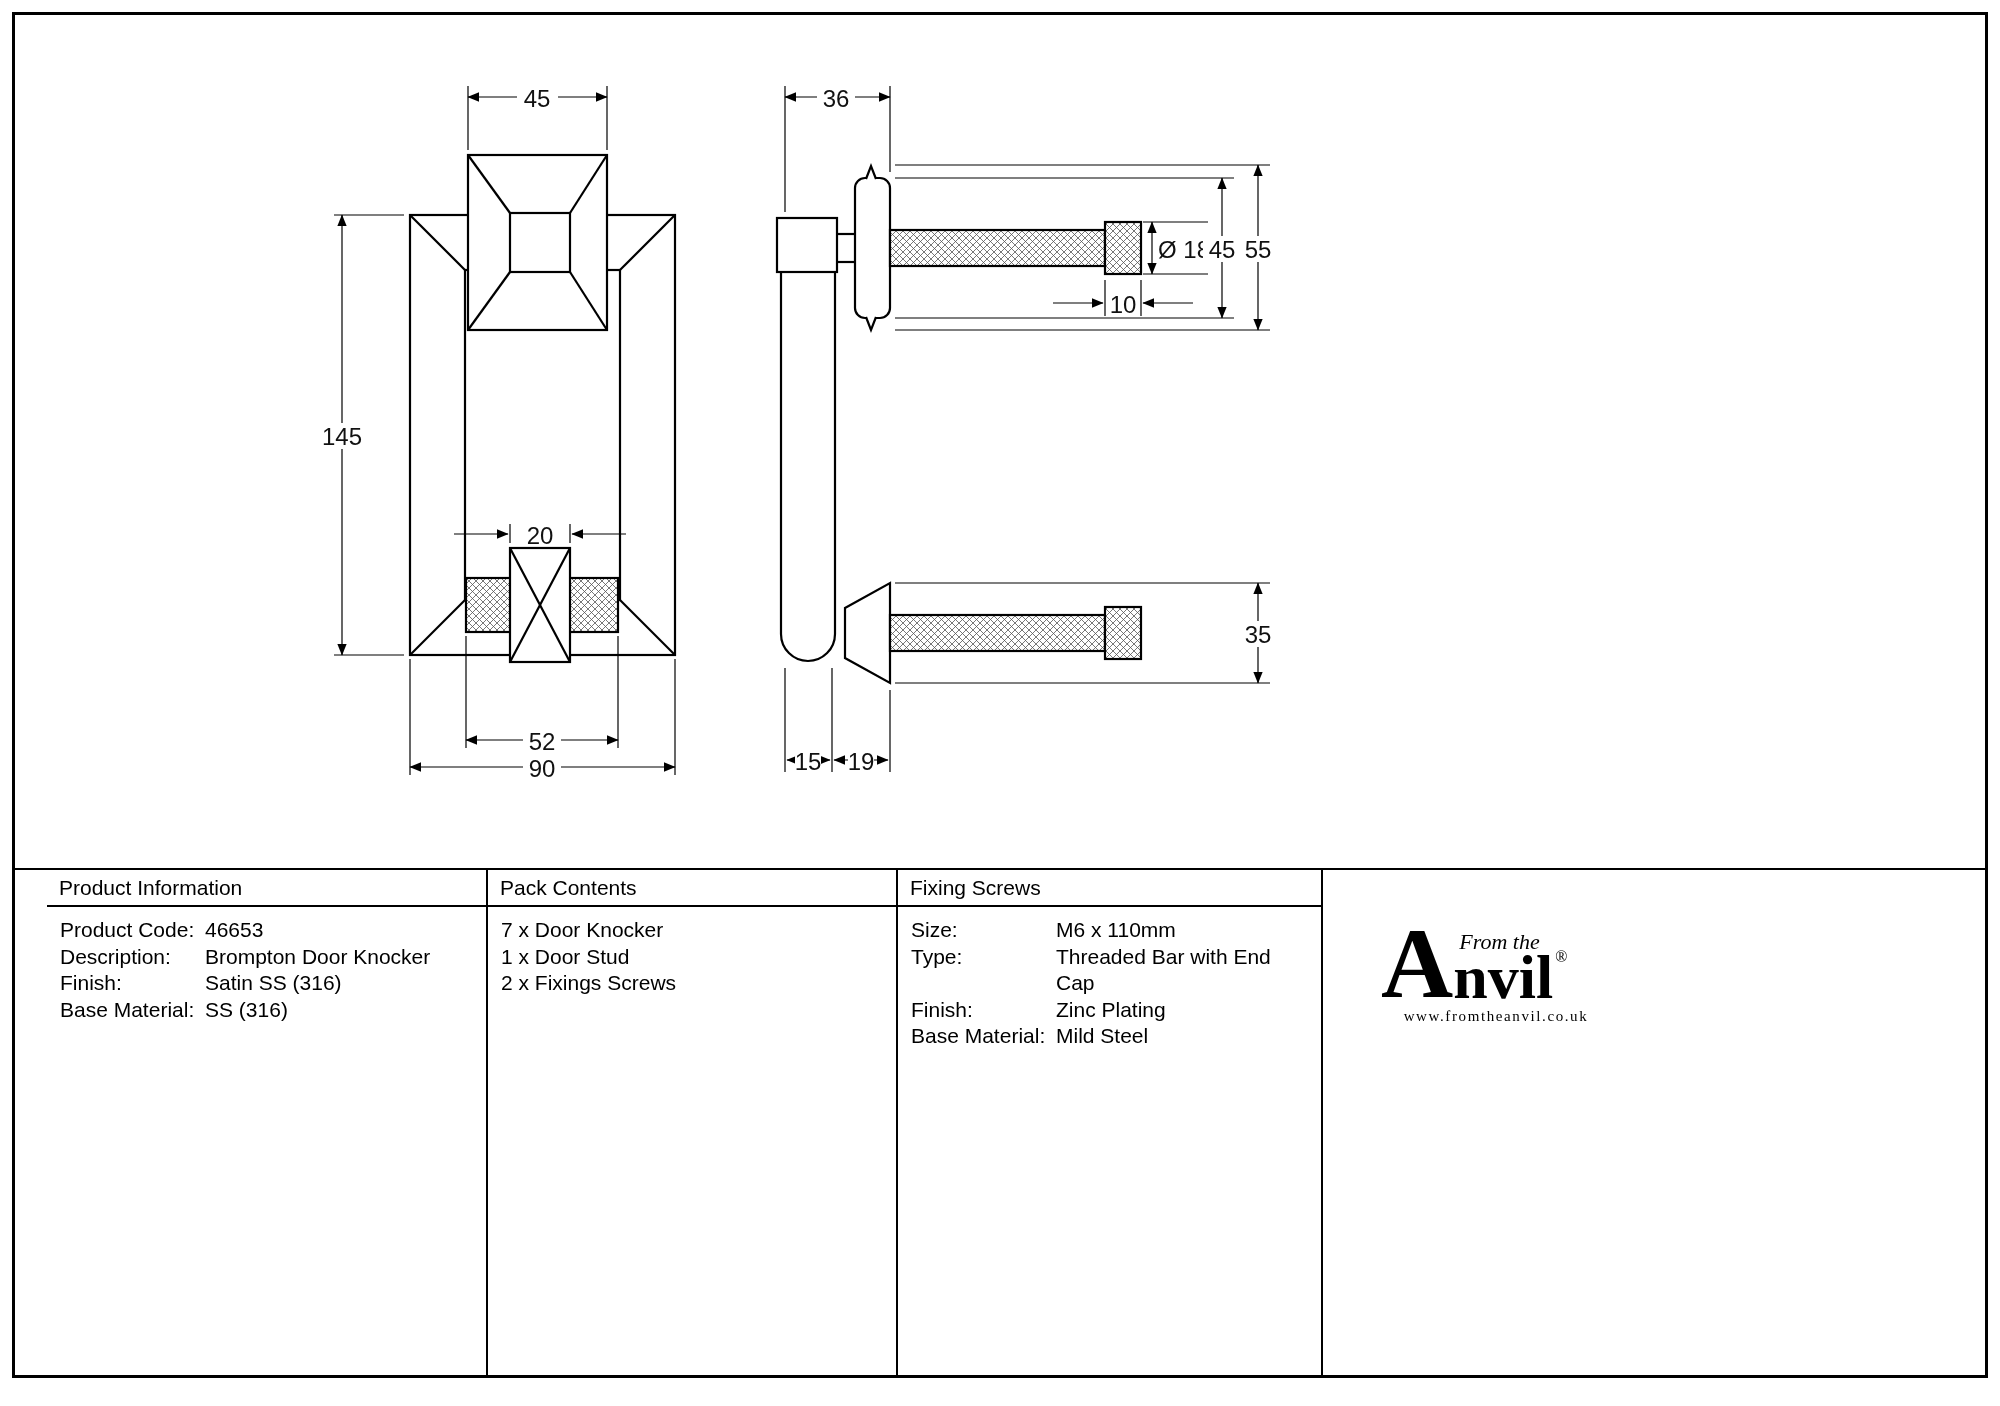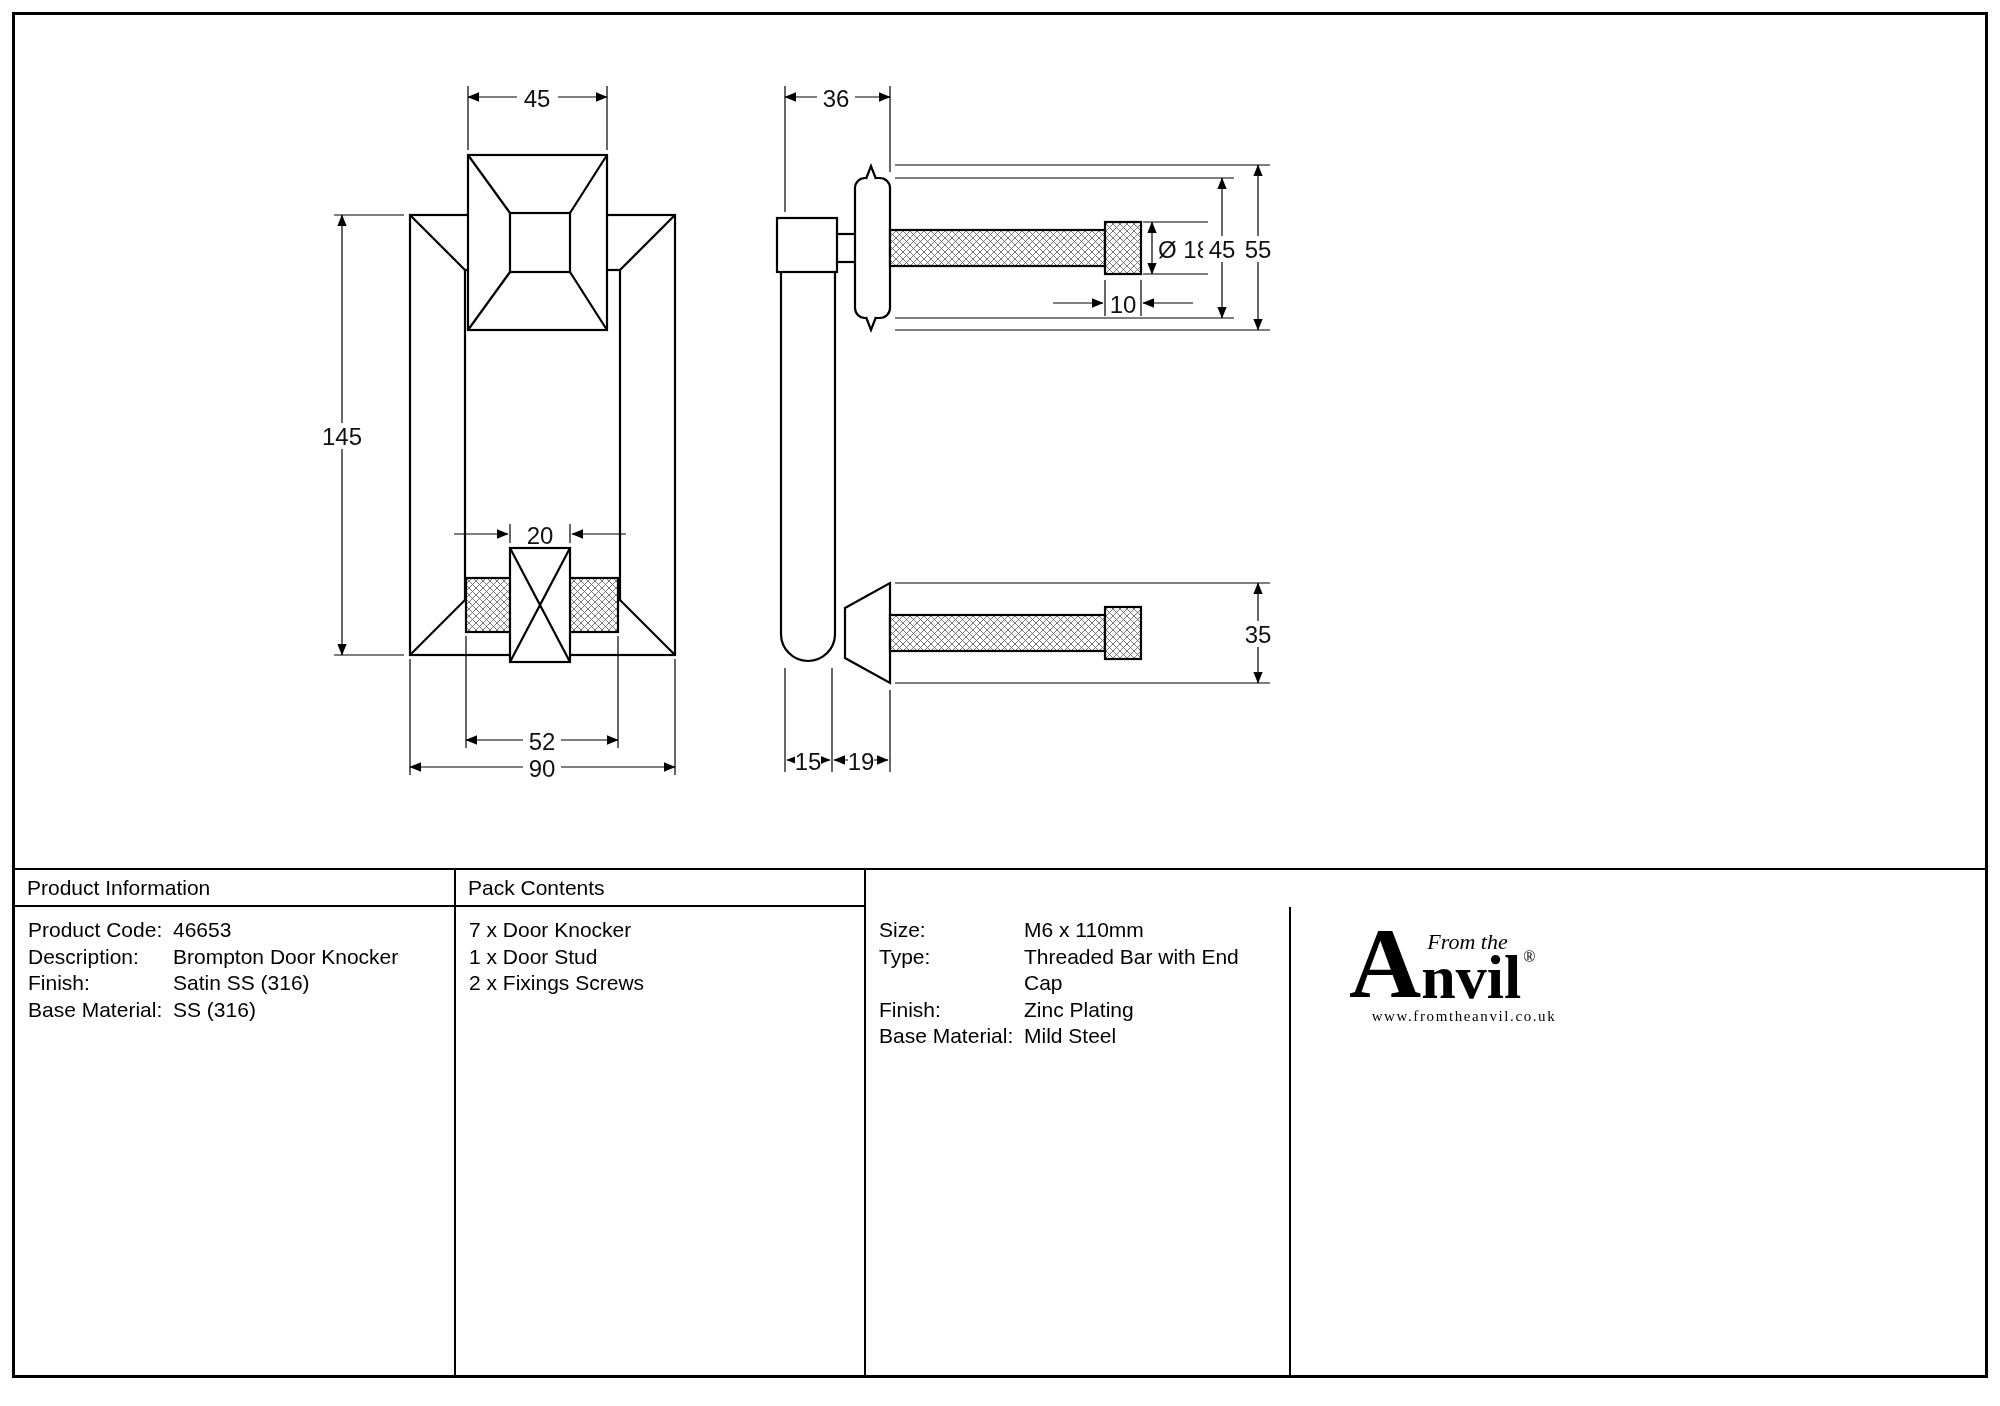--- a/index.html
+++ b/index.html
@@ -1,21 +1,21 @@
 <!DOCTYPE html>
 <html><head>
 <meta charset="utf-8">
 <style>
   html,body{margin:0;padding:0;background:#fff;}
   .page{position:relative;width:2000px;height:1390px;background:#fff;font-family:"Liberation Sans",sans-serif;color:#000;}
   .frame{position:absolute;left:12px;top:12px;right:12px;bottom:12px;border:3px solid #000;display:flex;flex-direction:column;}
   .drawing{height:853px;border-bottom:2px solid #000;position:relative;}
   .drawing svg{display:block;width:100%;height:100%;}
   .note-row{height:40px;border-bottom:2px solid #000;display:flex;align-items:center;padding-left:12px;font-size:21px;}
-  .info-table{flex:1;display:grid;grid-template-columns:441px 410px 425px auto;grid-template-rows:37px auto;}
+  .info-table{flex:1;display:grid;grid-template-columns:441px 410px 425px auto;grid-template-rows:37px auto;margin-left:32px;}
   .th{border-right:2px solid #000;border-bottom:2px solid #000;display:flex;align-items:center;padding-left:12px;font-size:21px;}
   .td{border-right:2px solid #000;padding:10px 13px;font-size:21px;}
   .kv{display:grid;grid-template-columns:145px auto;line-height:26.5px;}
   .pc-line{line-height:26.5px;}
   .logo-cell{grid-column:4;grid-row:1 / 3;padding:58px 0 0 58px;}
   .logo-main{display:flex;align-items:flex-end;font-family:"Liberation Serif",serif;}
   .logo-a{font-size:100px;font-weight:700;line-height:0.72;letter-spacing:-2px;}
   .logo-right{display:flex;flex-direction:column;margin-left:2px;}
   .logo-fromthe{font-style:italic;font-size:22px;line-height:1;margin:0 0 2px 6px;}
   .logo-nvil-row{font-size:62px;font-weight:700;line-height:0.72;display:flex;align-items:flex-start;}
@@ -164,20 +164,21 @@
           <rect class="mask" x="848" y="748" width="26" height="25"></rect>
           <text class="dimtext" x="861" y="761">19</text>
         </g>
       </svg>
     </div>
 
 
     <div class="info-table">
       <div class="th" style="grid-column:1;grid-row:1;">Product Information</div>
       <div class="th" style="grid-column:2;grid-row:1;">Pack Contents</div>
+      <div class="th" style="grid-column:3;grid-row:1;">Fixing Screws</div>
 
       <div class="logo-cell">
         <div class="logo-main">
           <span class="logo-a">A</span>
           <span class="logo-right">
             <span class="logo-fromthe">From the</span>
             <span class="logo-nvil-row">
               <span>nvil</span>
               <span class="logo-reg">®</span>
             </span>

